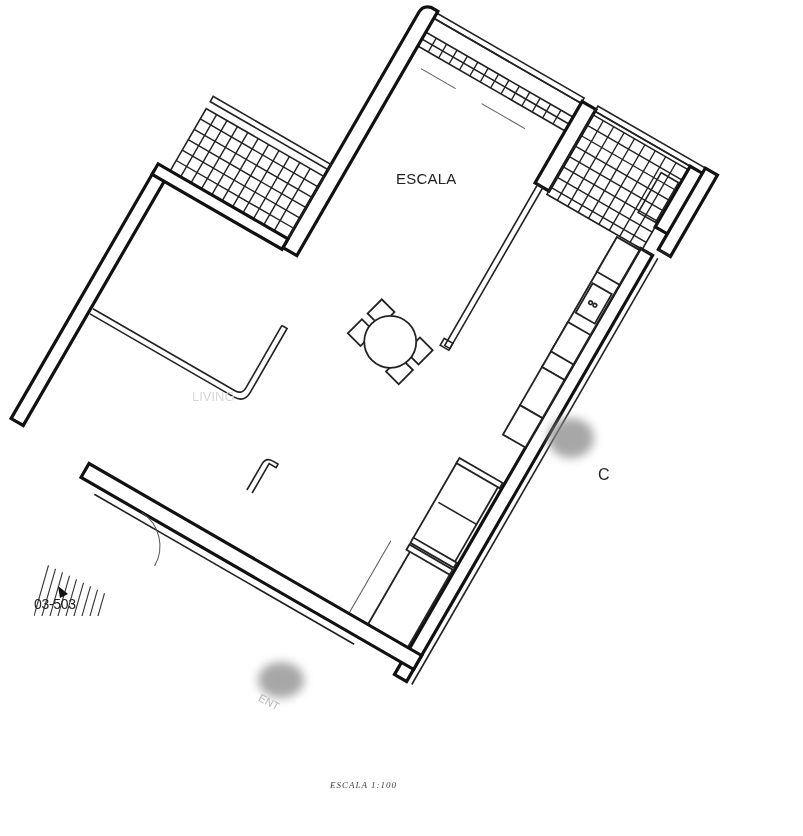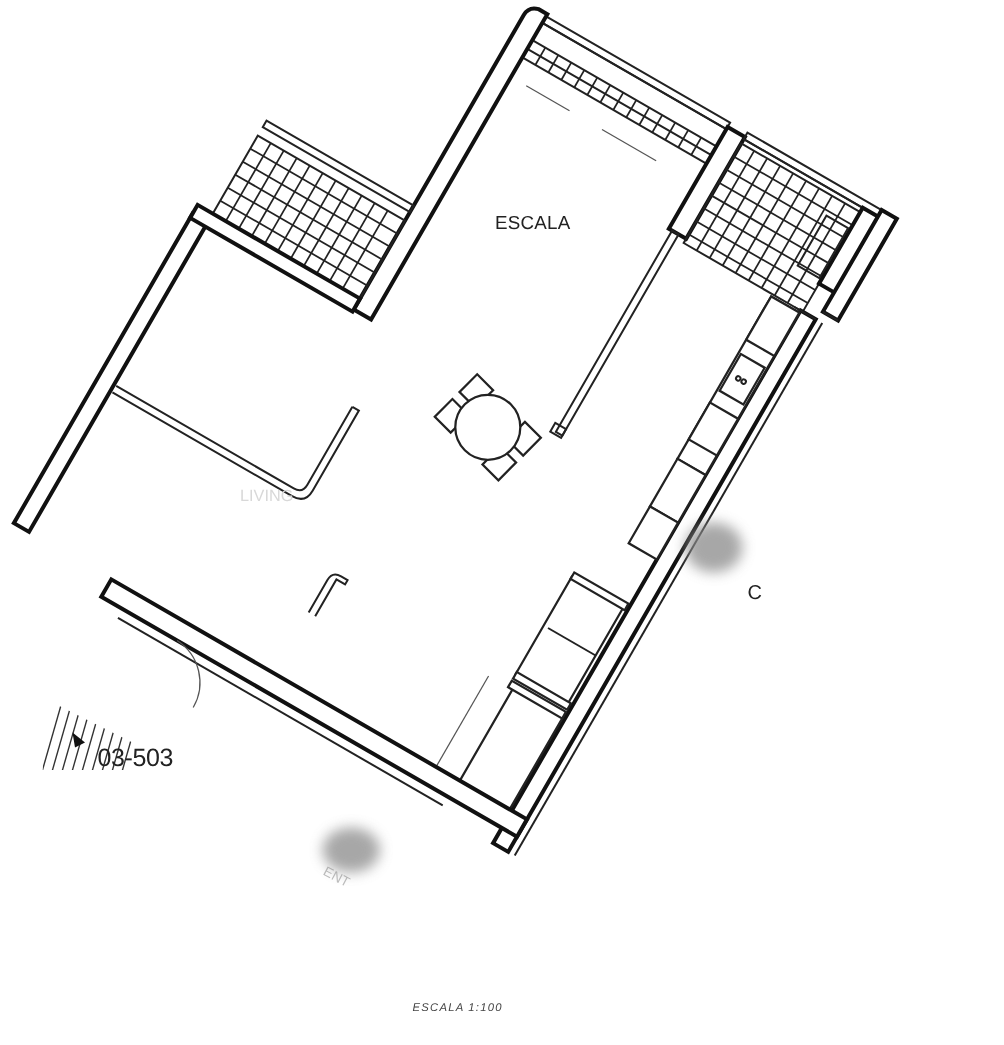--- a/index.html
+++ b/index.html
@@ -6,23 +6,23 @@
   body { width: 803px; height: 836px; overflow: hidden; position: relative; font-family: "Liberation Sans", sans-serif; }
   #plan { position: absolute; left: 0; top: 0; width: 803px; height: 836px; }
   .wall { fill: #ffffff; stroke: #111111; stroke-width: 3.2; stroke-linejoin: miter; }
   .thin { fill: none; stroke: #222222; stroke-width: 1.6; }
   .hair { fill: none; stroke: #555555; stroke-width: 1; }
   .furn { fill: #ffffff; stroke: #222222; stroke-width: 1.8; }
   .grid { stroke: #222222; stroke-width: 1.4; }
   .hatch { stroke: #333333; stroke-width: 1.1; }
   .label { position: absolute; font-family: "Liberation Sans", sans-serif; color: #222222; white-space: nowrap; }
   #room-bedroom { left: 396px; top: 170px; font-size: 15px; letter-spacing: 0.2px; }
-  #unit-ref { left: 34px; top: 596px; font-size: 20px; transform: rotate(0deg); letter-spacing: -0.3px; margin-left: 44px; }
+  #unit-ref { left: 34px; top: 596px; font-size: 14px; transform: rotate(0deg); letter-spacing: -0.3px; }
   #faint-label { left: 192px; top: 389px; font-size: 13px; color: #d8d8d8; }
-  #bottom-note { left: 330px; top: 801px; font-size: 9px; color: #444444; font-style: italic; letter-spacing: 1px; }
+  #bottom-note { left: 330px; top: 780px; font-size: 9px; color: #444444; font-style: italic; letter-spacing: 1px; font-family: Liberation Serif, serif; }
   .blur { position: absolute; border-radius: 50%; filter: blur(5px); background: #8a8a8a; opacity: 0.75; }
   #blur-1 { left: 548px; top: 418px; width: 46px; height: 40px; }
   #blur-2 { left: 258px; top: 662px; width: 46px; height: 36px; }
   #faint-o { left: 258px; top: 696px; font-size: 11px; color: #bdbdbd; transform: rotate(28deg); }
   #side-c { left: 598px; top: 466px; font-size: 16px; color: #222; }
 </style>
 </head>
 <body>
 
 <svg id="plan" viewBox="0 0 803 836" xmlns="http://www.w3.org/2000/svg">

